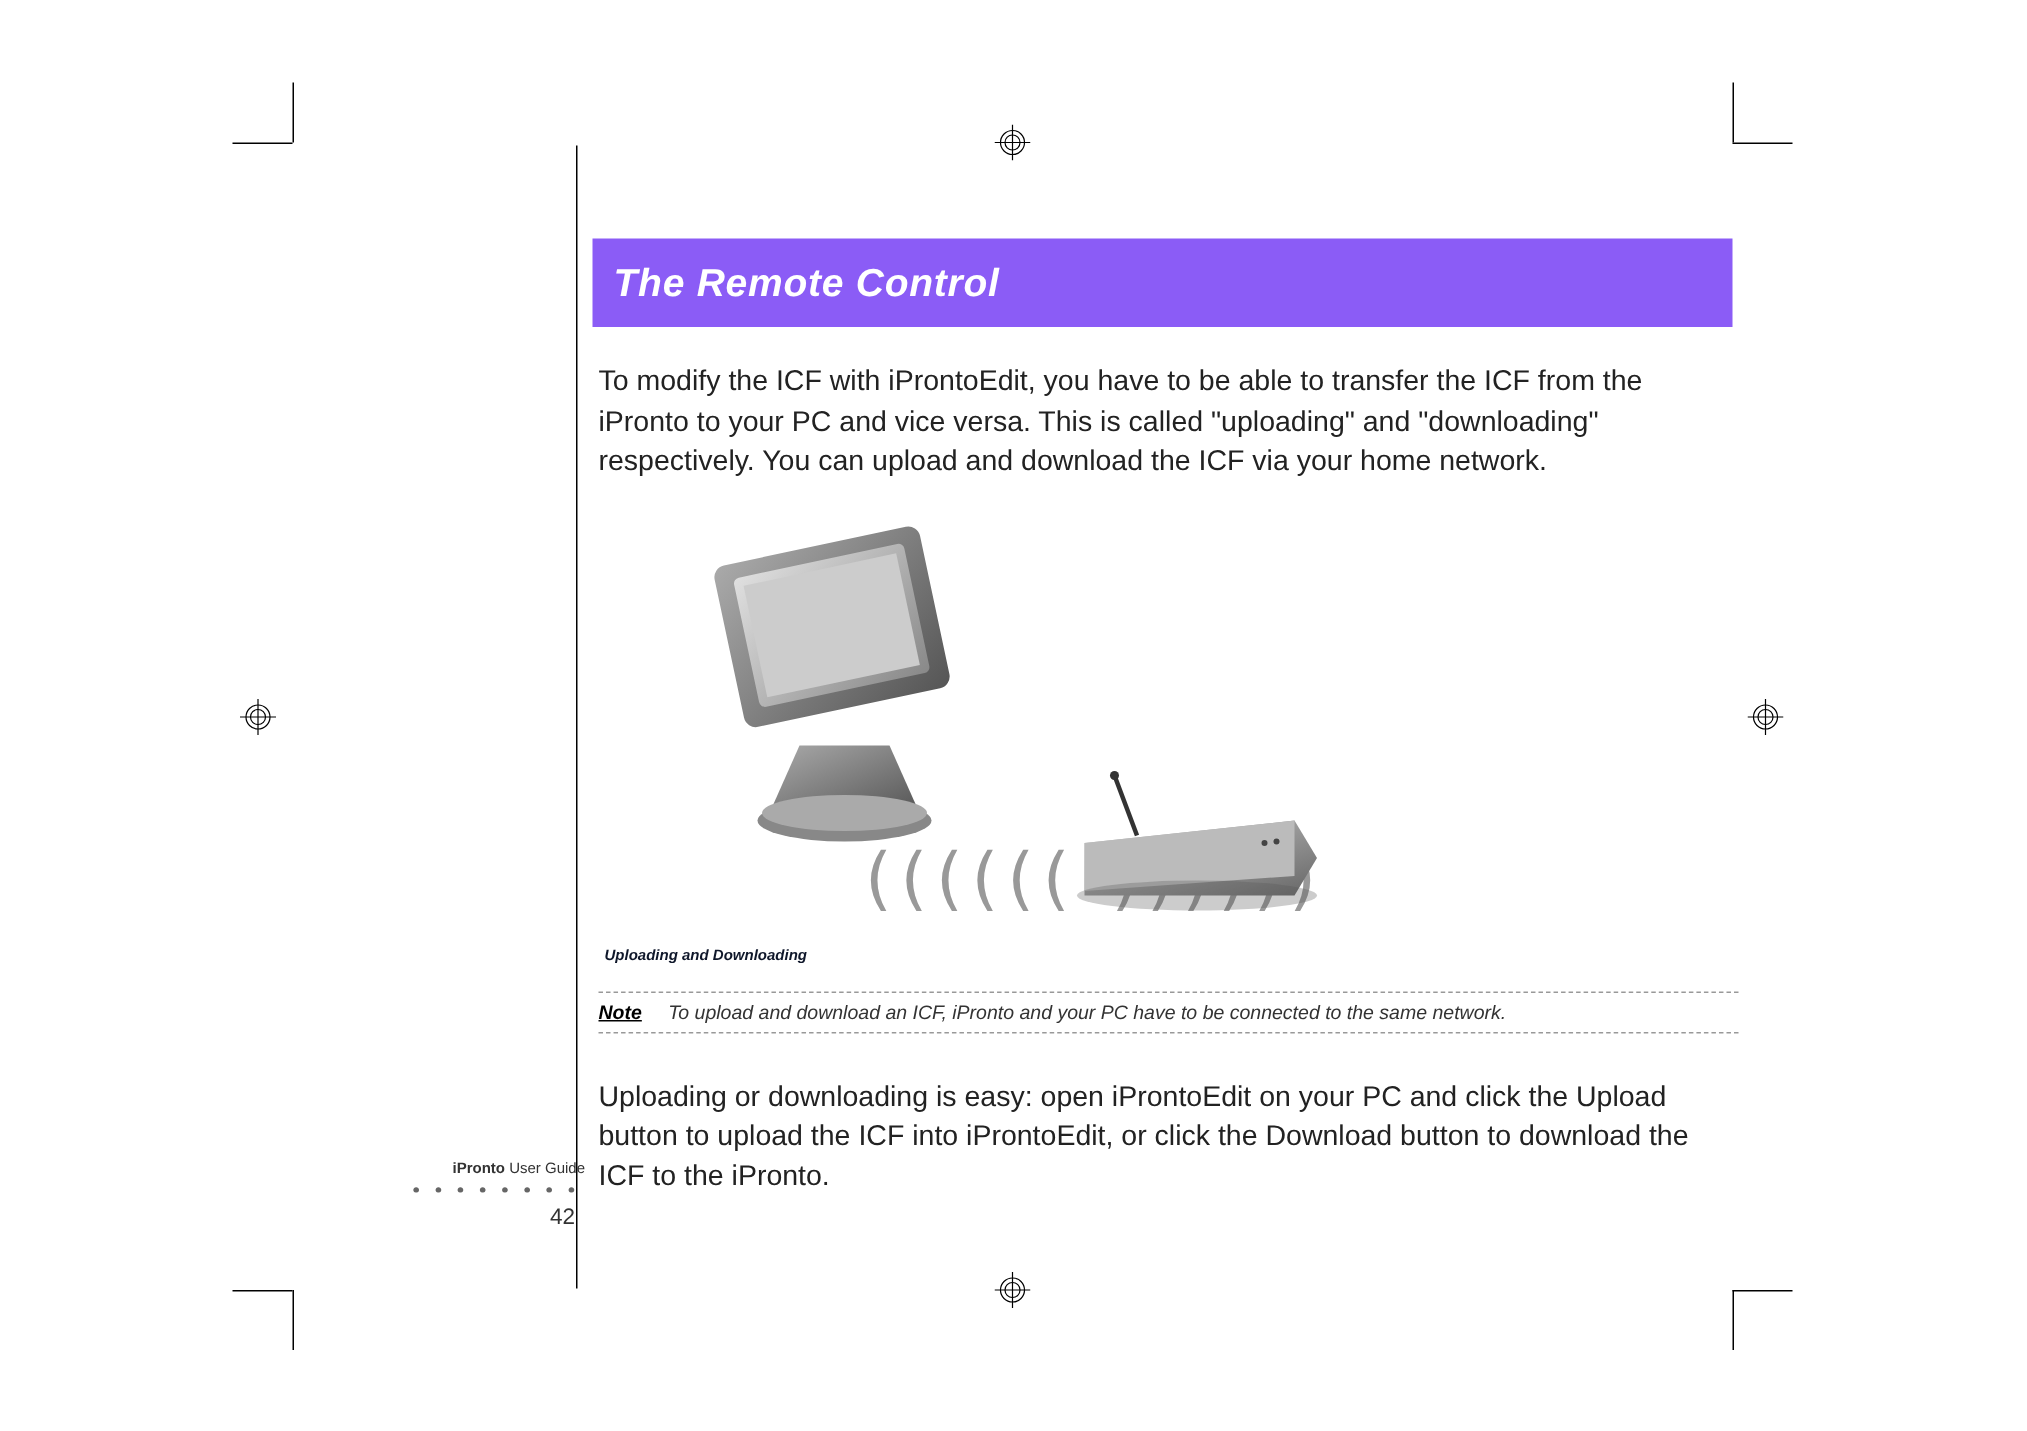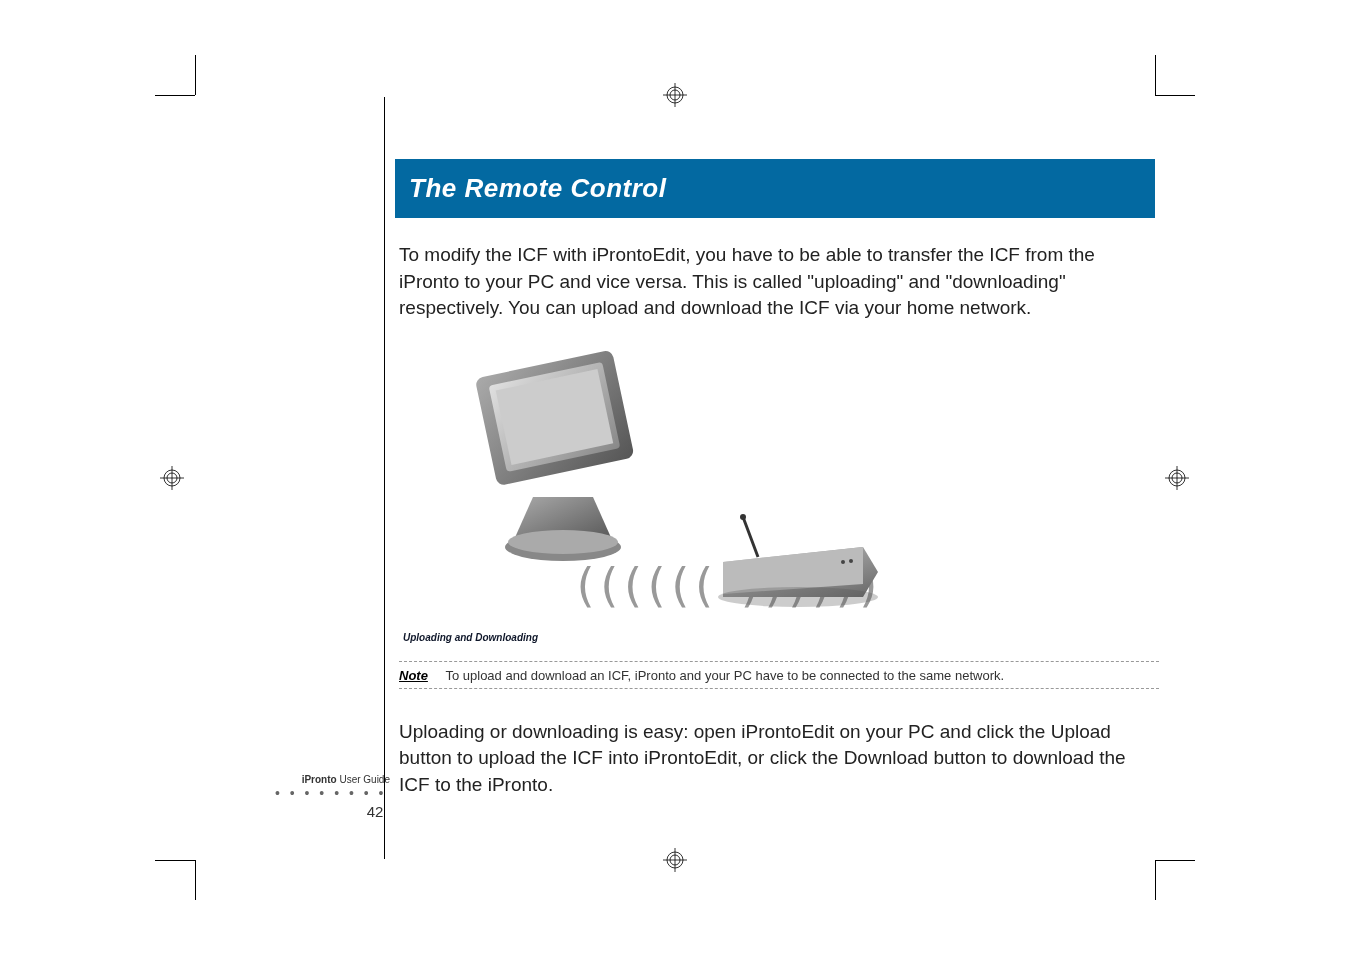--- a/index.html
+++ b/index.html
@@ -119,21 +119,21 @@
     }
     
     .content-area {
       position: absolute;
       left: 395px;
       top: 97px;
       width: 760px;
     }
     
     .title-banner {
-      background: #0369a1;
+      background: #8b5cf6;
       padding: 14px 20px 14px 14px;
       margin-top: 62px;
       width: 100%;
     }
     
     .title-text {
       color: #ffffff;
       font-size: 26px;
       font-style: italic;
       font-weight: bold;
@@ -200,20 +200,21 @@
     .note-box .note-label {
       font-weight: bold;
       font-style: italic;
       font-size: 13px;
       display: inline-block;
       width: 42px;
       text-decoration: underline;
     }
     
     .note-box .note-text {
+      font-style: italic;
       font-size: 13px;
       color: #333;
       text-align: right;
     }
     
     .footer-area {
       position: absolute;
       left: 275px;
       top: 774px;
       width: 115px;

